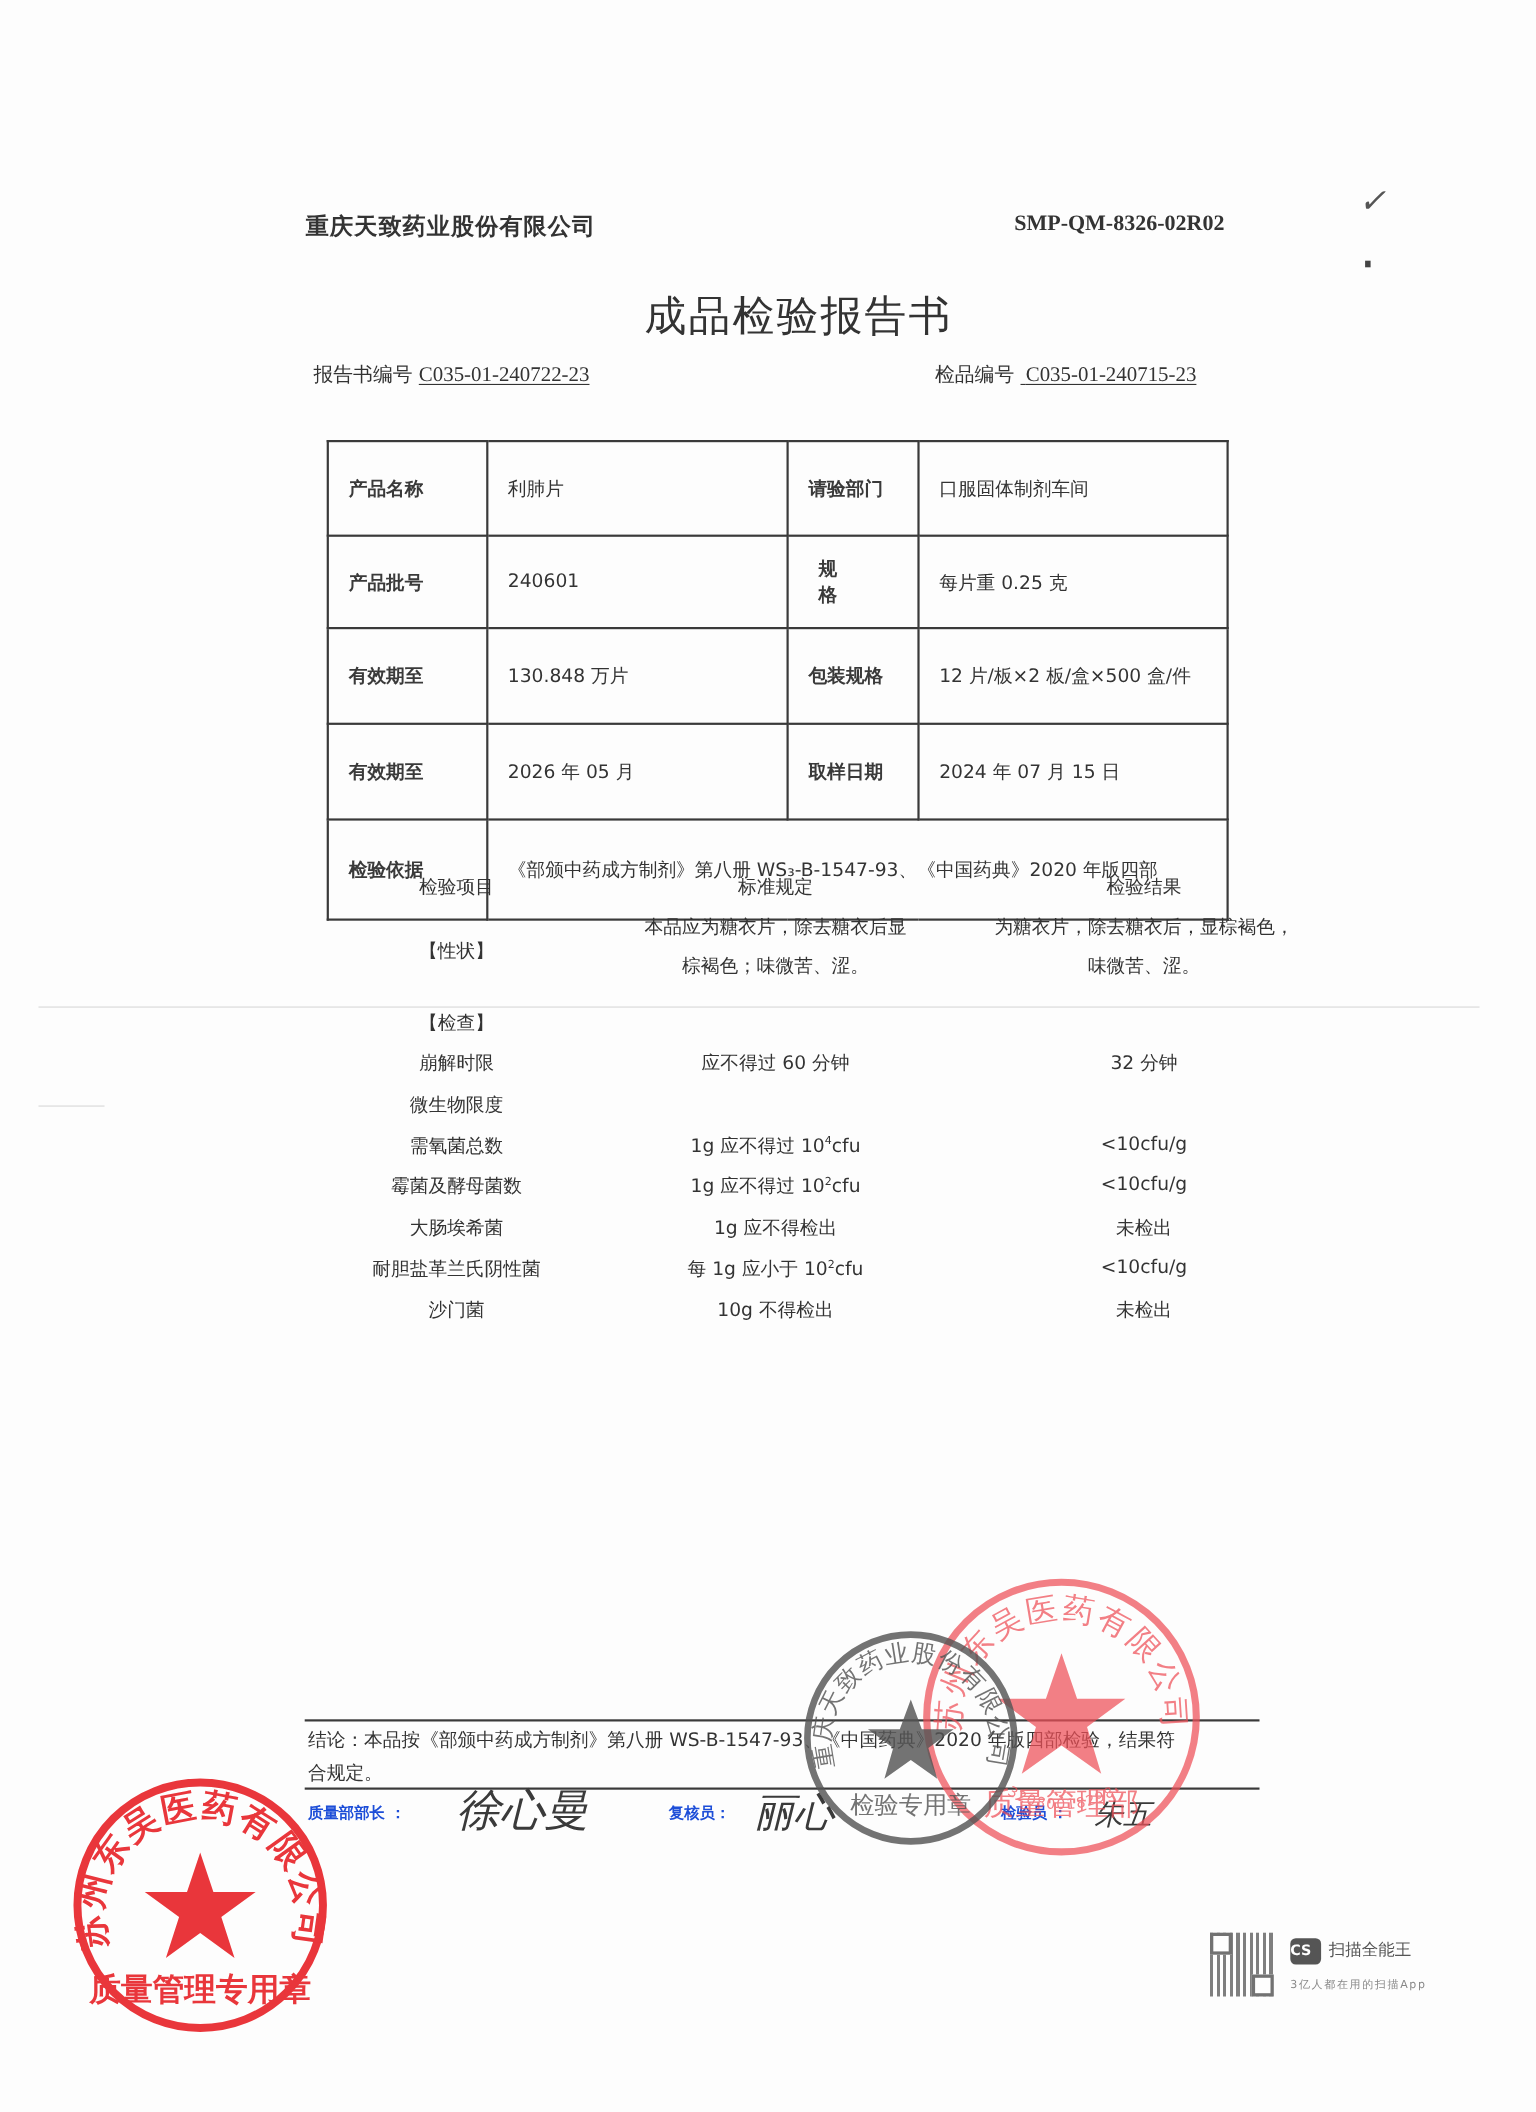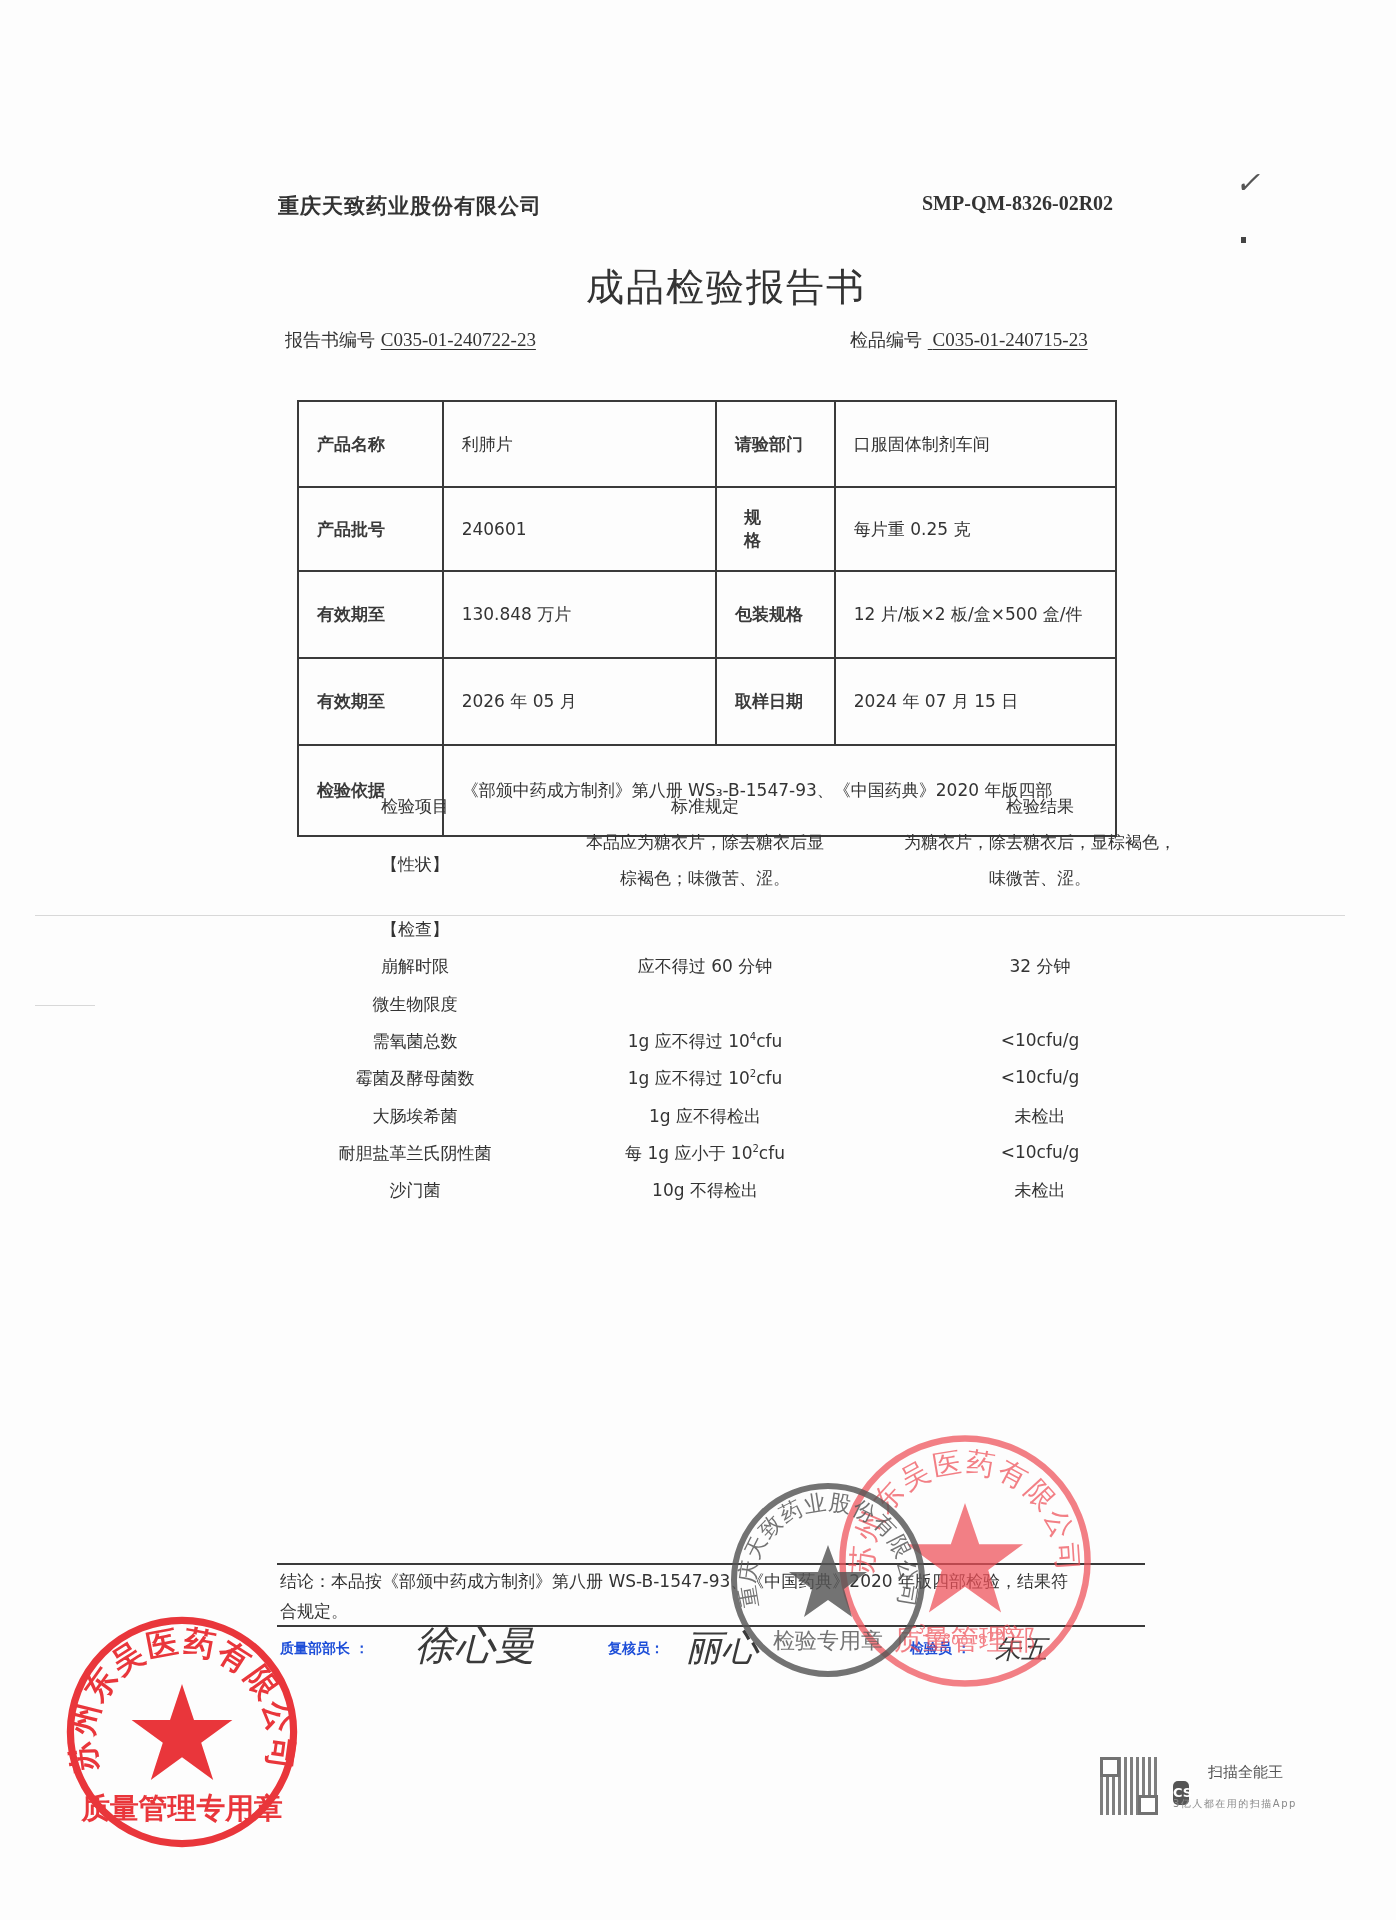--- a/index.html
+++ b/index.html
@@ -48,21 +48,21 @@
   .stamp { position: absolute; border-radius: 50%; }
   .stamp svg { width: 100%; height: 100%; display: block; }
 
   .cs { position: absolute; left: 1100px; top: 1757px; width: 240px; height: 60px; font-family: "DejaVu Sans", sans-serif; }
   .qr { position: absolute; left: 0; top: 0; width: 58px; height: 58px; background:
         repeating-linear-gradient(90deg, #555 0 3px, #fff 3px 6px),
         #fff; opacity: .75; }
   .qr::before, .qr::after { content: ""; position: absolute; width: 14px; height: 14px; border: 3px solid #444; background: #fff; }
   .qr::before { left: 0; top: 0; }
   .qr::after { right: 0; bottom: 0; }
-  .cs-logo { position: absolute; left: 73px; top: 24px; width: 16px; height: 24px; background: #555; color: #fff; border-radius: 5px; font-size: 13px; font-weight: bold; line-height: 24px; }
+  .cs-logo { position: absolute; left: 73px; top: 5px; width: 28px; height: 24px; background: #555; color: #fff; border-radius: 5px; font-size: 13px; font-weight: bold; line-height: 24px; }
   .cs-name { position: absolute; left: 108px; top: 6px; font-size: 15px; color: #555; }
   .cs-tag { position: absolute; left: 73px; top: 40px; font-size: 10px; color: #888; letter-spacing: 1.5px; }
   .corner-mark { position: absolute; left: 1235px; top: 165px; font-size: 30px; color: #555; font-style: italic; font-family: "DejaVu Serif", serif; }
   .corner-dot { position: absolute; left: 1241px; top: 237px; width: 5px; height: 6px; background: #444; }
 </style>
 </head>
 <body>
 
 <div class="corner-mark">✓</div>
 <div class="corner-dot"></div>

